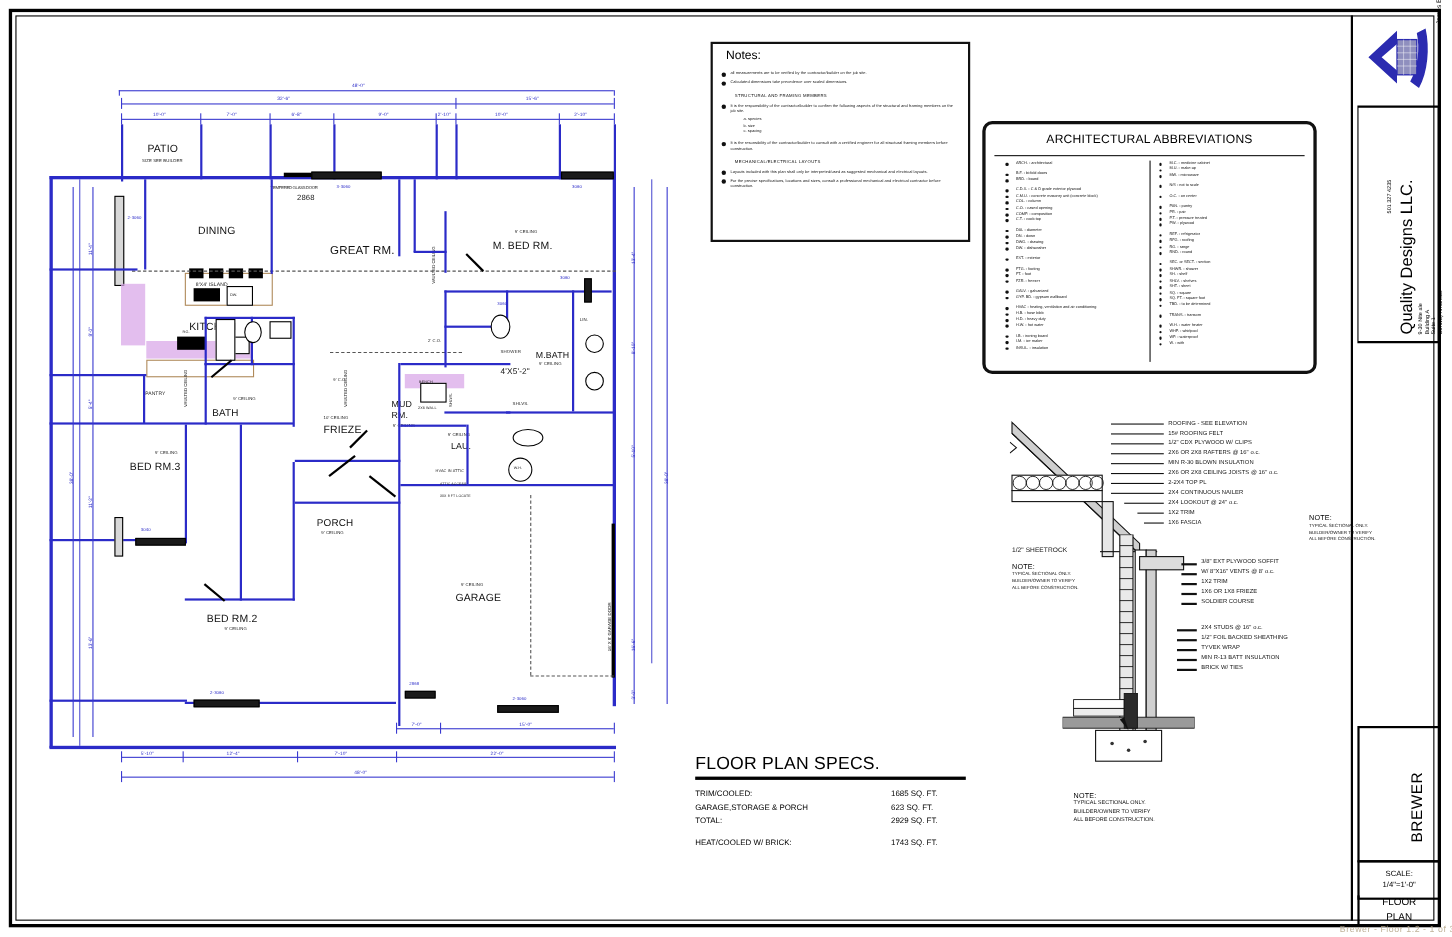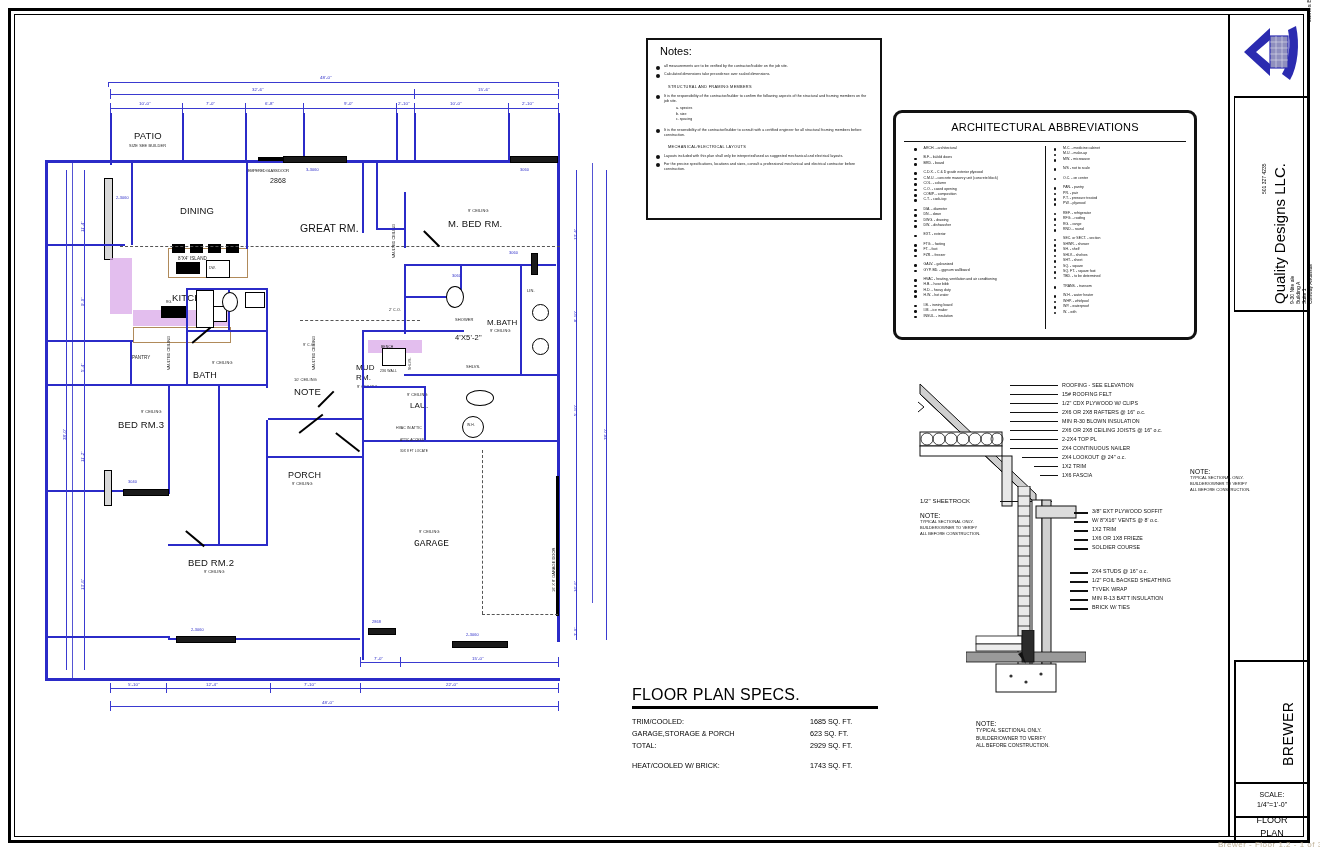--- a/index.html
+++ b/index.html
@@ -235,30 +235,30 @@
     <div class="room" style="left:448px;top:218px;">M. BED RM.</div>
     <div class="sub" style="left:468px;top:208px;">9' CEILING</div>
     <div class="room" style="left:487px;top:318px;font-size:8px;">M.BATH</div>
     <div class="sub" style="left:490px;top:328px;">9' CEILING</div>
     <div class="room" style="left:193px;top:370px;font-size:9px;">BATH</div>
     <div class="sub" style="left:212px;top:360px;">9' CEILING</div>
     <div class="room" style="left:118px;top:419px;">BED RM.3</div>
     <div class="sub" style="left:141px;top:409px;">9' CEILING</div>
     <div class="room" style="left:188px;top:557px;">BED RM.2</div>
     <div class="sub" style="left:204px;top:569px;">9' CEILING</div>
-    <div class="room" style="left:294px;top:386px;font-size:9.5px;">NOTE</div>
+    <div class="room" style="left:294px;top:386px;font-size:9.5px;">FRIEZE</div>
     <div class="sub" style="left:294px;top:377px;">10' CEILING</div>
     <div class="room" style="left:356px;top:363px;font-size:8px;">MUD</div>
     <div class="room" style="left:356px;top:373px;font-size:8px;">RM.</div>
     <div class="sub" style="left:357px;top:384px;">9' CEILING</div>
     <div class="room" style="left:410px;top:401px;font-size:8px;">LAU.</div>
     <div class="sub" style="left:407px;top:392px;">9' CEILING</div>
     <div class="room" style="left:288px;top:470px;font-size:9px;">PORCH</div>
     <div class="sub" style="left:292px;top:481px;">9' CEILING</div>
-    <div class="room" style="left:414px;top:538px;font-family:Liberation Mono, monospace;">GARAGE</div>
+    <div class="room" style="left:414px;top:538px;">GARAGE</div>
     <div class="sub" style="left:419px;top:529px;">9' CEILING</div>
     <div class="sub" style="left:132px;top:355px;font-size:4.5px;">PANTRY</div>
 
     <div class="fill-tan" style="left:168px;top:248px;width:78px;height:28px;"></div>
     <div class="sub" style="left:178px;top:256px;font-size:4.6px;">8'X4' ISLAND</div>
     <div class="plk" style="left:172px;top:244px;width:13px;height:9px;"></div>
     <div class="plk" style="left:190px;top:244px;width:13px;height:9px;"></div>
     <div class="plk" style="left:208px;top:244px;width:13px;height:9px;"></div>
     <div class="plk" style="left:226px;top:244px;width:13px;height:9px;"></div>
     <div class="plk" style="left:176px;top:262px;width:24px;height:12px;"></div>

